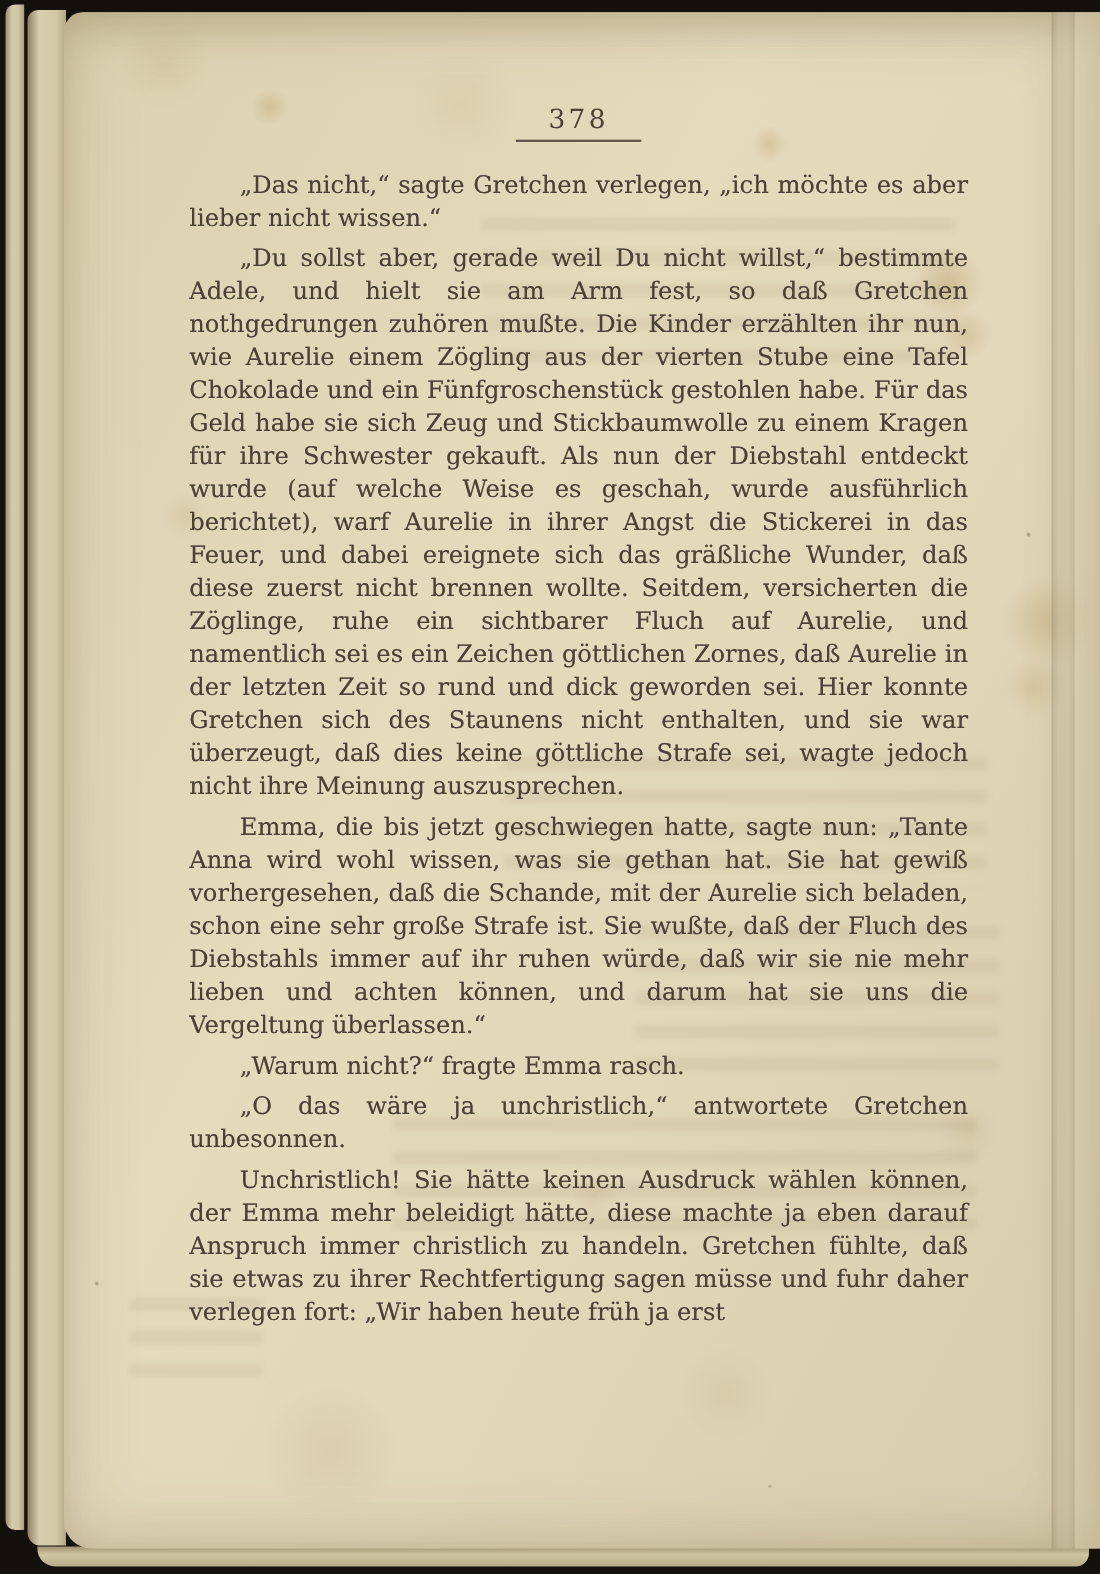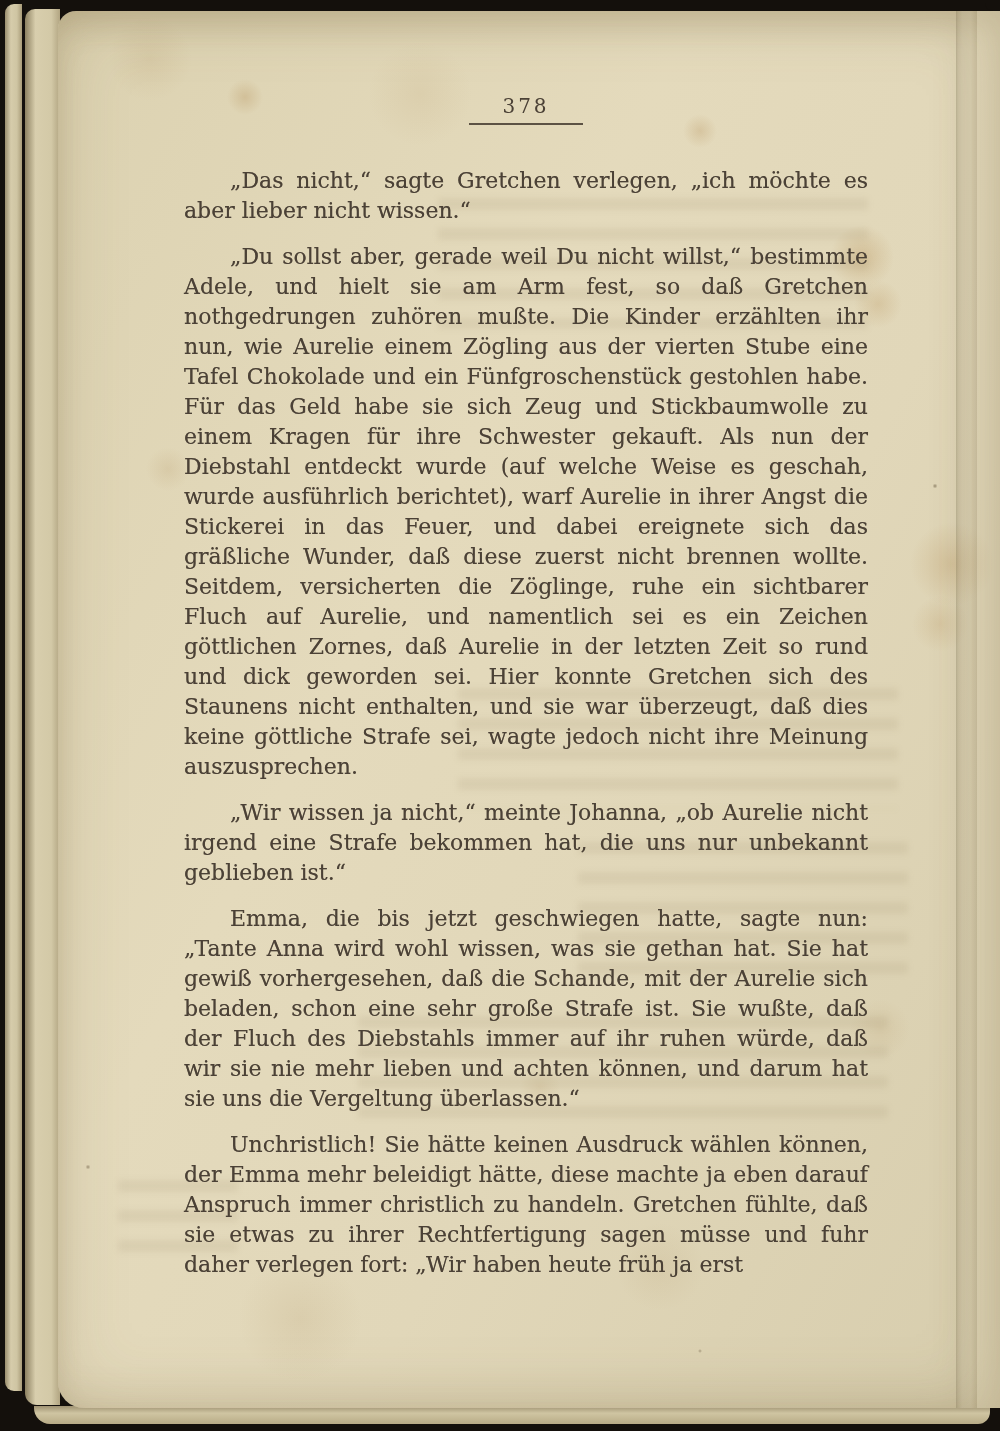--- a/index.html
+++ b/index.html
@@ -103,39 +103,39 @@
   .g4 { left: 300px; top: 996px;  width: 530px; height: 120px; }
   .g5 { left: 60px;  top: 1160px; width: 120px; height: 90px;  }
 
   .header {
     position: absolute;
     left: 110px; top: 83px; width: 716px;
     text-align: center;
     color: #4b4136;
   }
   .page-number {
-    font-size: 20px;
+    font-size: 24px;
     letter-spacing: 3px;
   }
   .rule {
     width: 114px; height: 2px;
     margin: 5px auto 0 auto;
     background: #5c5244;
   }
   .text-block {
     position: absolute;
     left: 110px; top: 139px; width: 716px;
     color: #4b4136;
     font-size: 22px;
     line-height: 30px;
     text-align: justify;
     text-shadow: 0 0 0.5px rgba(75,65,54,0.55);
   }
   .text-block p {
-    margin: 16px;
+    margin: 4px;
     text-indent: 46px;
   }
   .text-block p + p {
     margin-top: 7px;
   }
 </style>
 </head>
 <body>
 
 <div class="scan">
@@ -155,20 +155,21 @@
     <div class="ghost g5"></div>
 
     <div class="header">
       <div class="page-number">378</div>
       <div class="rule"></div>
     </div>
 
     <div class="text-block">
       <p>„Das nicht,“ sagte Gretchen verlegen, „ich möchte es aber lieber nicht wissen.“</p>
       <p>„Du sollst aber, gerade weil Du nicht willst,“ bestimmte Adele, und hielt sie am Arm fest, so daß Gretchen nothgedrungen zuhören mußte. Die Kinder erzählten ihr nun, wie Aurelie einem Zögling aus der vierten Stube eine Tafel Chokolade und ein Fünfgroschenstück gestohlen habe. Für das Geld habe sie sich Zeug und Stickbaumwolle zu einem Kragen für ihre Schwester gekauft. Als nun der Diebstahl entdeckt wurde (auf welche Weise es geschah, wurde ausführlich berichtet), warf Aurelie in ihrer Angst die Stickerei in das Feuer, und dabei ereignete sich das gräßliche Wunder, daß diese zuerst nicht brennen wollte. Seitdem, versicherten die Zöglinge, ruhe ein sichtbarer Fluch auf Aurelie, und namentlich sei es ein Zeichen göttlichen Zornes, daß Aurelie in der letzten Zeit so rund und dick geworden sei. Hier konnte Gretchen sich des Staunens nicht enthalten, und sie war überzeugt, daß dies keine göttliche Strafe sei, wagte jedoch nicht ihre Meinung auszusprechen.</p>
-      <p>„Wir wissen ja nicht,“ meinte Johanna, „ob Aurelie nicht irgend eine Strafe bekommen hat, die uns nur unbekannt geblieben ist.“</p>
       <p>Emma, die bis jetzt geschwiegen hatte, sagte nun: „Tante Anna wird wohl wissen, was sie gethan hat. Sie hat gewiß vorhergesehen, daß die Schande, mit der Aurelie sich beladen, schon eine sehr große Strafe ist. Sie wußte, daß der Fluch des Diebstahls immer auf ihr ruhen würde, daß wir sie nie mehr lieben und achten können, und darum hat sie uns die Vergeltung überlassen.“</p>
+      <p>„Warum nicht?“ fragte Emma rasch.</p>
+      <p>„O das wäre ja unchristlich,“ antwortete Gretchen unbesonnen.</p>
       <p>Unchristlich! Sie hätte keinen Ausdruck wählen können, der Emma mehr beleidigt hätte, diese machte ja eben darauf Anspruch immer christlich zu handeln. Gretchen fühlte, daß sie etwas zu ihrer Rechtfertigung sagen müsse und fuhr daher verlegen fort: „Wir haben heute früh ja erst</p>
     </div>
   </div>
 
   <div class="corner-tr"></div>
 </div>
 
 </body></html>

